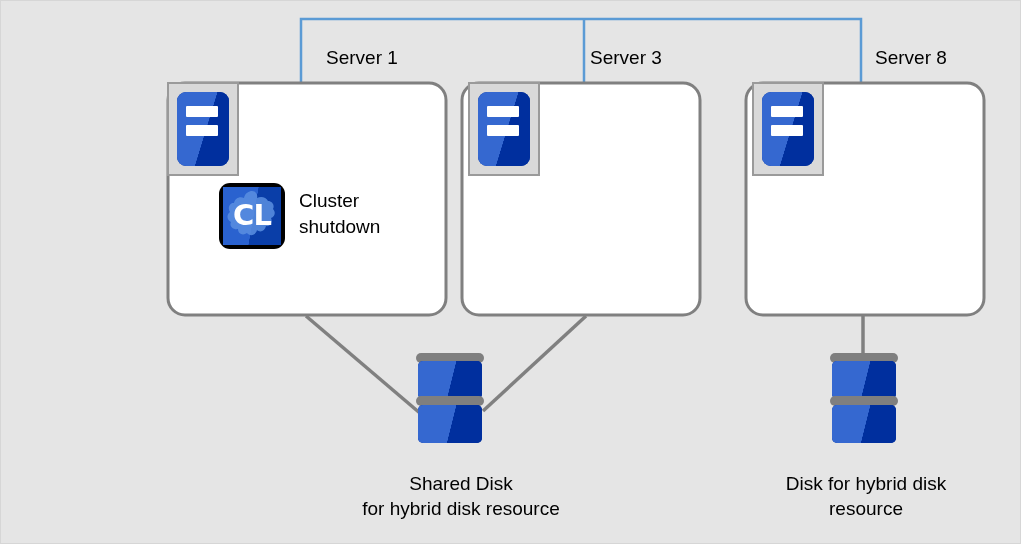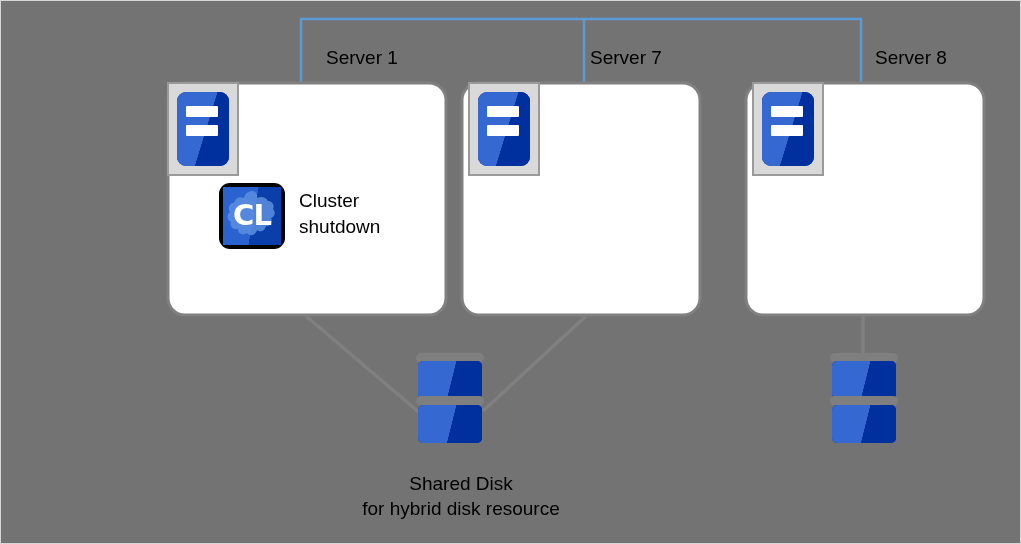--- a/index.html
+++ b/index.html
@@ -7,21 +7,21 @@
     padding: 0;
     background: #ffffff;
   }
   body {
     font-family: "Liberation Sans", sans-serif;
   }
   #stage {
     position: relative;
     width: 1021px;
     height: 544px;
-    background: #737373;
+    background: #e5e5e5;
     border: 1px solid #d6d6d6;
     box-sizing: border-box;
     overflow: hidden;
   }
   #svg-layer {
     position: absolute;
     left: 0; top: 0;
     width: 1021px;
     height: 544px;
   }
@@ -205,21 +205,21 @@
     </div>
   </div>
   <div class="server-icon" id="server3-icon">
     <div class="chassis">
       <div class="bar b1"></div>
       <div class="bar b2"></div>
     </div>
   </div>
 
   <div class="lbl" id="server1-label">Server 1</div>
-  <div class="lbl" id="server2-label">Server 7</div>
+  <div class="lbl" id="server2-label">Server 3</div>
   <div class="lbl" id="server3-label">Server 8</div>
 
   <div id="cluster-shutdown-icon">
     <div class="cl-inner">
       <svg viewBox="0 0 58 58" xmlns="http://www.w3.org/2000/svg" style="position:absolute;left:0;top:0;width:100%;height:100%">
         <path d="M29,4 C33,4 35,8 34,11 C38,9 43,10 45,14 C49,14 52,18 50,22
                  C53,25 52,30 48,31 C50,35 47,40 43,39 C42,44 37,46 34,43
                  C33,48 27,50 24,46 C20,49 15,47 15,42 C10,43 6,39 8,35
                  C4,33 3,28 7,25 C4,21 7,15 11,16 C12,11 17,9 21,11
                  C22,6 26,4 29,4 Z" fill="#5b8fe0" opacity="0.85"></path>
@@ -238,14 +238,16 @@
   </div>
   <div class="lbl-center" id="shared-disk-label" style="white-space: pre-line;">Shared Disk
 for hybrid disk resource</div>
 
   <div class="disk-icon" id="local-disk-icon">
     <div class="platter p-top"></div>
     <div class="body b-upper"></div>
     <div class="platter p-mid"></div>
     <div class="body b-lower"></div>
   </div>
+  <div class="lbl-center" id="local-disk-label" style="white-space: pre-line;">Disk for hybrid disk
+resource</div>
 
 </div>
 
 </body></html>

